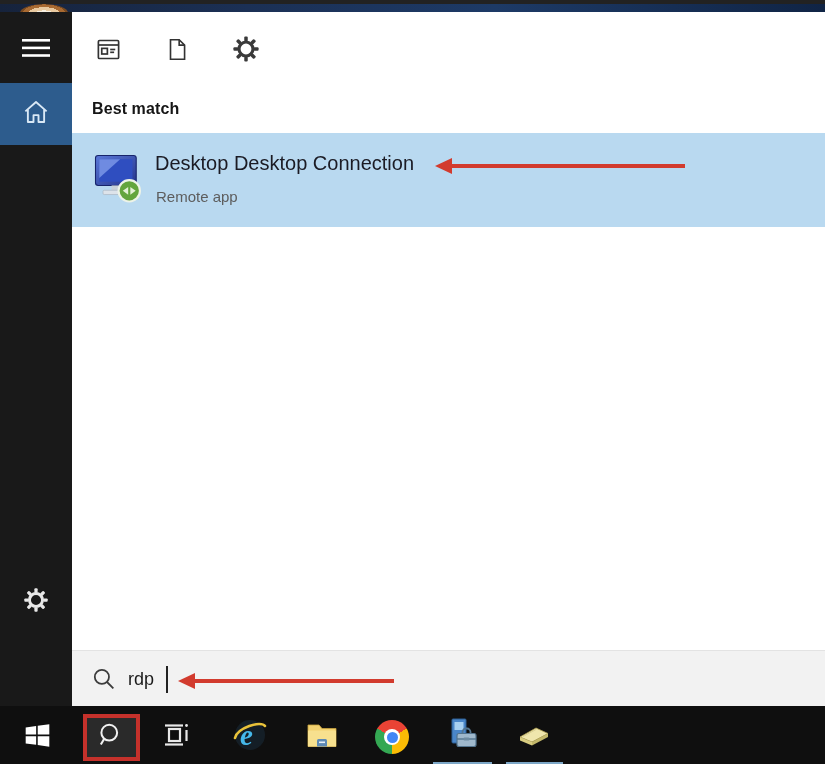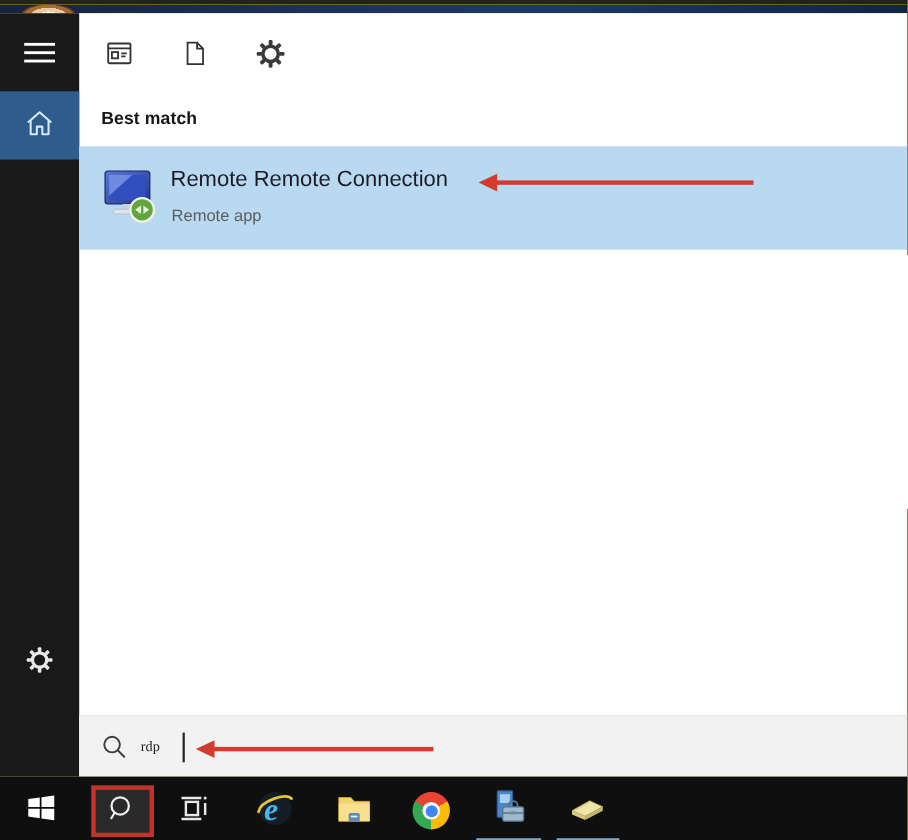--- a/index.html
+++ b/index.html
@@ -32,21 +32,21 @@
   .result-icon { position:absolute; left:16px; top:14px; width:60px; height:64px; }
   .result-title { position:absolute; left:83px; top:19px; font-size:20px; color:#1b1b24; }
   .result-subtitle { position:absolute; left:84px; top:55px; font-size:15px; color:#5d5d5d; }
 
   
   .red-arrow-line { position:absolute; height:4px; background:#d23b2e; }
   .red-arrow-head { position:absolute; width:0; height:0; border-top:8px solid transparent; border-bottom:8px solid transparent; border-right:17px solid #d23b2e; }
 
   .search-bar { position:absolute; left:72px; top:646px; width:753px; height:56px; background:#f2f2f2; border-top:1px solid #e3e3e3; }
   .search-glyph { position:absolute; left:20px; top:16px; }
-  .search-input { position:absolute; left:56px; top:13px; width:46px; height:30px; border:none; outline:none; background:transparent; font-family:Liberation Serif, serif; font-size:13px; color:#1a1a1a; padding:0; }
+  .search-input { position:absolute; left:56px; top:13px; width:46px; height:30px; border:none; outline:none; background:transparent; font-family:Liberation Sans, sans-serif; font-size:18px; color:#1a1a1a; padding:0; }
   .search-caret { position:absolute; left:94px; top:15px; width:2px; height:27px; background:#222; }
 
   
   .taskbar { position:absolute; left:0; top:702px; width:825px; height:62px; background:#0f0f0f; }
   .taskbar::after { content:""; position:absolute; left:0; bottom:0; width:100%; height:2px; background:#4e5a60; }
   .tb-btn { position:absolute; top:711px; width:44px; height:44px; display:flex; align-items:center; justify-content:center; cursor:pointer; }
   .tb-start { left:15px; }
   .tb-search { left:83px; top:710px; width:57px; height:47px; background:#2a2a2a; border:4px solid #c5312b; }
   .tb-taskview { left:154px; }
   .tb-ie { left:228px; } .tb-folder { left:300px; } .tb-chrome { left:370px; }
@@ -158,21 +158,21 @@
         <rect x="7" y="7" width="38" height="28" rx="2.5" fill="url(#monG)" stroke="#17246b" stroke-width="1"></rect>
         <rect x="10.5" y="10.5" width="31" height="21" fill="#2f4ec0"></rect>
         <polygon points="10.5,10.5 30,10.5 10.5,28" fill="#7a97e6" opacity="0.85"></polygon>
         <rect x="22" y="35" width="8" height="4.5" fill="#c9d2da"></rect>
         <rect x="14" y="39.5" width="24" height="4" rx="1.2" fill="#dde3ea" stroke="#a9b3bd" stroke-width="0.6"></rect>
         <circle cx="38.5" cy="40" r="10" fill="#63a53d" stroke="#edf3e8" stroke-width="2"></circle>
         <path d="M32.5 40 l5 -3.6 v7.2 z" fill="#e3f0d5"></path>
         <path d="M44.5 40 l-5 -3.6 v7.2 z" fill="#e3f0d5"></path>
       </svg>
     </span>
-    <div class="result-title">Remote Remote Connection</div>
+    <div class="result-title">Desktop Desktop Connection</div>
     <div class="result-subtitle">Remote app</div>
 
     <div class="red-arrow-head" style="left:363px; top:25px;"></div>
     <div class="red-arrow-line" style="left:379px; top:31px; width:234px;"></div>
   </div>
 
   <div class="search-bar">
     <span class="search-glyph">
       <svg width="25" height="25" viewBox="0 0 24 24" fill="none" stroke="#3c3c3c" stroke-width="1.7">
         <circle cx="9.5" cy="9.5" r="6.8"></circle>

